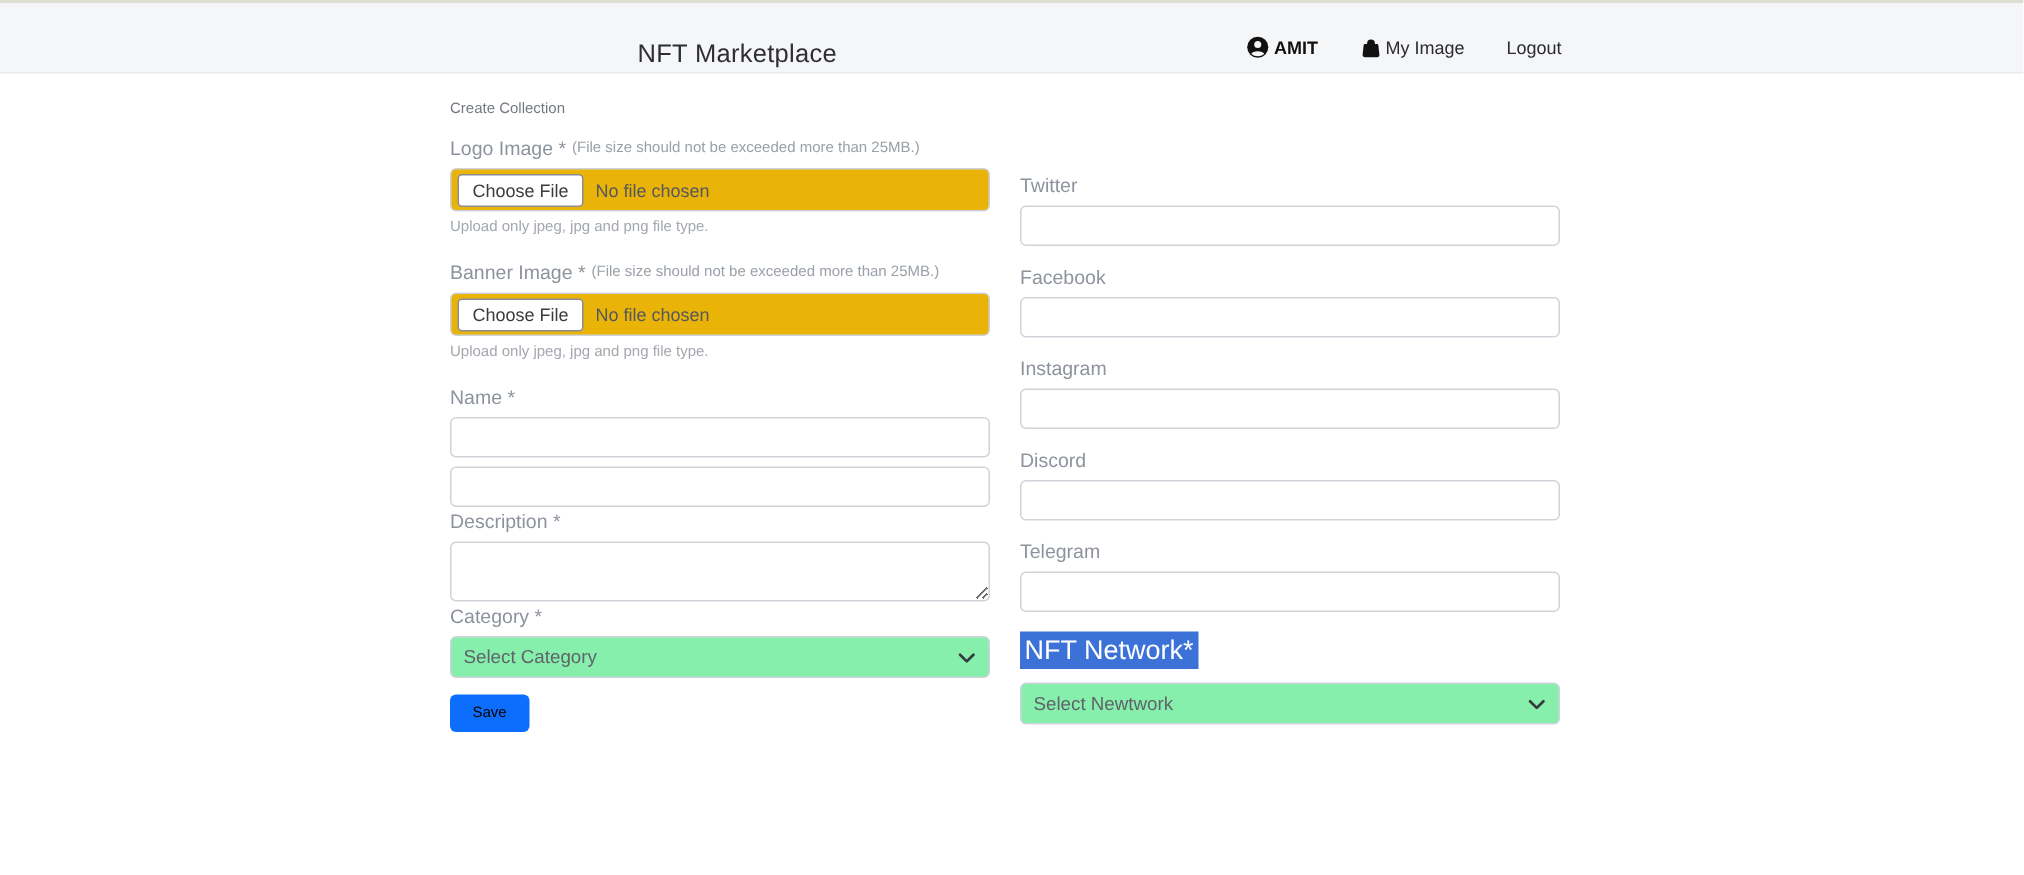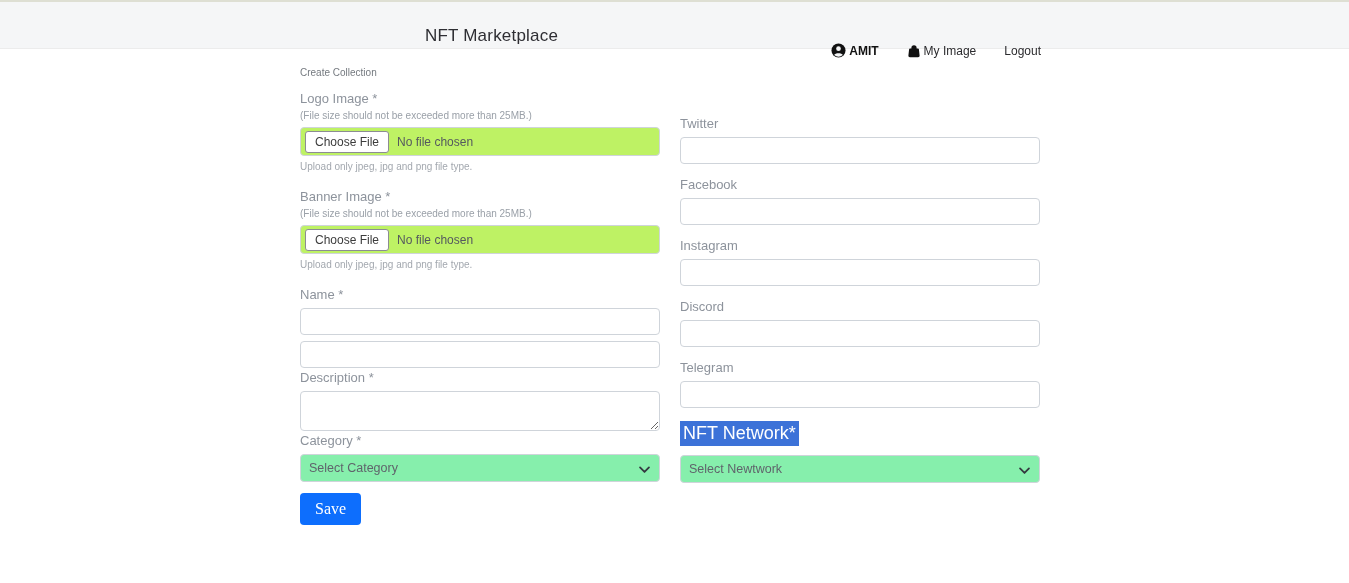--- a/index.html
+++ b/index.html
@@ -25,21 +25,21 @@
     top: 24px;
     font-size: 17px;
     font-weight: 500;
     color: #2e2e33;
     letter-spacing: 0.2px;
     cursor: pointer;
   }
   .topnav {
     position: absolute;
     right: 308px;
-    top: 41px;
+    top: 22px;
     display: flex;
     align-items: center;
     gap: 28px;
   }
   .nav-item {
     display: flex;
     align-items: center;
     gap: 3px;
     font-size: 12px;
     color: #2b2b2e;
@@ -64,34 +64,33 @@
     gap: 20px;
   }
   .col { width: 360px; }
   .col-right { margin-top: 25px; }
 
   
   .flabel {
     font-size: 13px;
     color: #8d939c;
     display: flex;
-    align-items: flex-start;
+    align-items: center;
     gap: 4px;
-    flex-direction: column;
   }
   .flabel .size-note {
     font-size: 10px;
     color: #9aa0a8;
   }
   .file-box {
     margin-top: 6px;
     height: 29px;
     border: 1px solid #cfd4da;
     border-radius: 4px;
-    background: #bef264;
+    background: #eab308;
     display: flex;
     align-items: center;
     padding: 0 4px;
     cursor: pointer;
   }
   .choose-btn {
     border: 1px solid #8c8c93;
     border-radius: 3px;
     background: #fff;
     font-size: 12px;
@@ -161,27 +160,27 @@
   }
   .chev {
     position: absolute;
     right: 9px;
     top: 8px;
     pointer-events: none;
   }
   .save-btn {
     margin-top: 11px;
     background: #0d6efd;
-    color: #ffffff;
+    color: #000000;
     border: none;
     border-radius: 4px;
-    font-size: 16px;
+    font-size: 10px;
     padding: 7px 15px;
     cursor: pointer;
-    font-family: Liberation Serif, serif;
+    font-family: Liberation Sans, sans-serif;
   }
   .hl-label {
     display: inline-block;
     background: #3c72d8;
     color: #ffffff;
     font-size: 18px;
     padding: 2px 3px;
     margin-bottom: 3px;
     text-align: right;
   }

